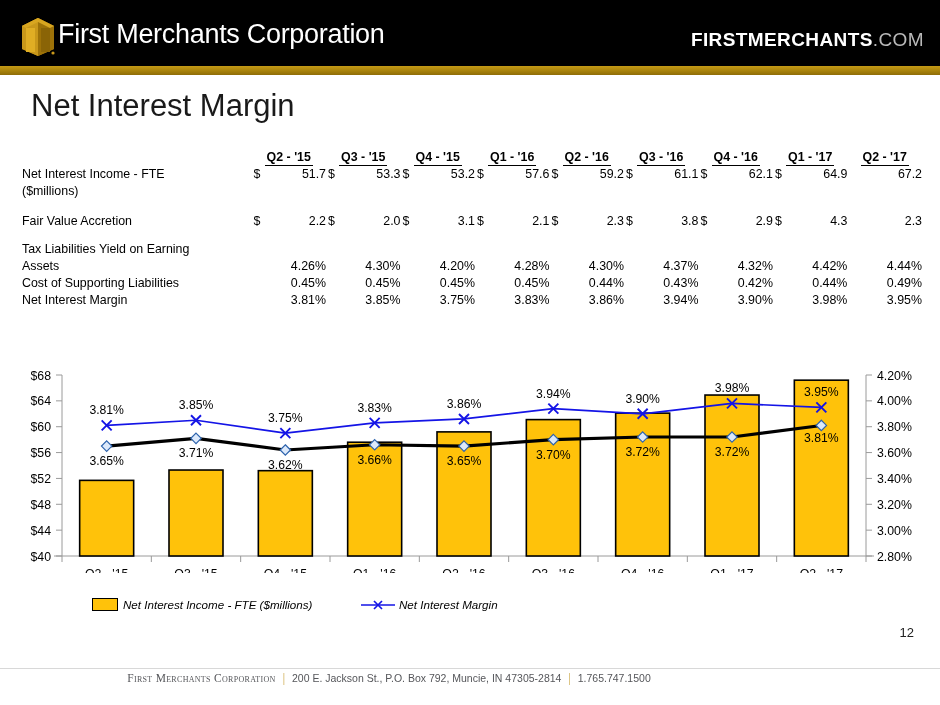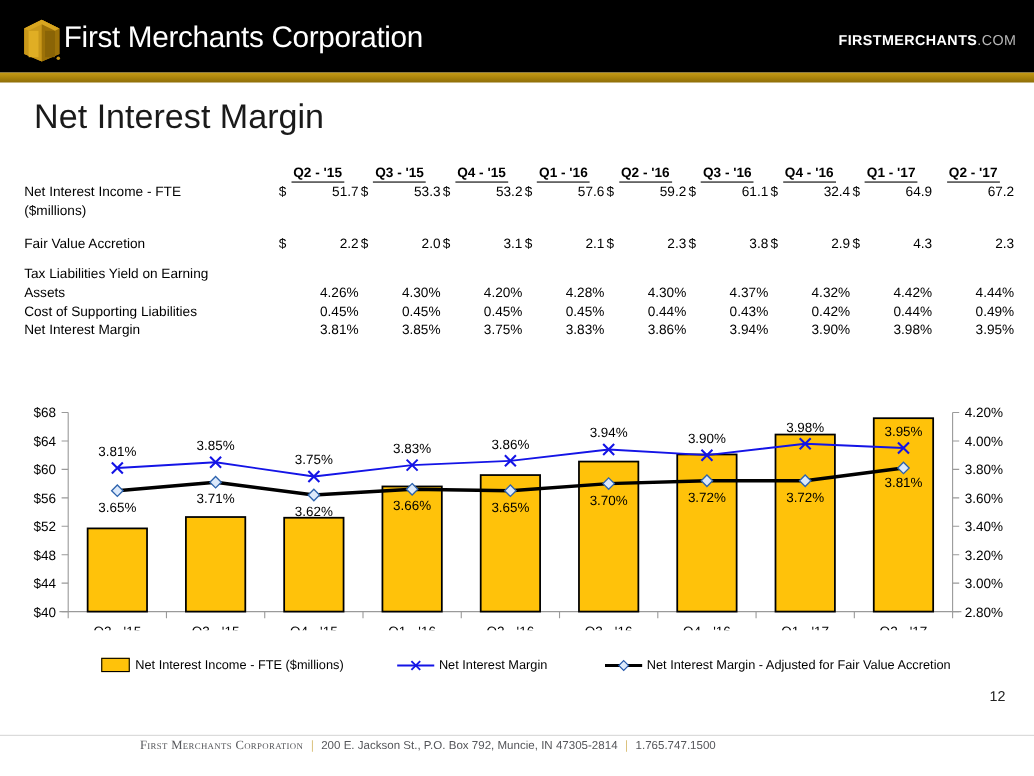--- a/index.html
+++ b/index.html
@@ -24,21 +24,21 @@
   }
   .logo-svg{display:block;}
   .brand{
     position:absolute;left:58px;top:19px;
     color:#ffffff;font-size:27px;letter-spacing:-0.3px;
     font-family:"Liberation Sans", sans-serif;
     white-space:nowrap;
   }
   .url{
     position:absolute;right:16px;top:29px;
-    font-size:13px;letter-spacing:0.4px;white-space:nowrap;
+    font-size:19px;letter-spacing:0.4px;white-space:nowrap;
   }
   .url .b{color:#ffffff;font-weight:bold;}
   .url .d{color:#b9b9b9;font-weight:normal;}
 
   
   .title{
     position:absolute;left:31px;top:88px;
     font-size:31px;color:#1a1a1a;font-weight:normal;
     white-space:nowrap;
   }
@@ -67,21 +67,21 @@
   .chart{
     position:absolute;left:0px;top:363px;width:940px;height:210px;
   }
   .chart svg{display:block;}
 
   
   .legend{
     position:absolute;left:0;top:598px;width:940px;height:22px;
     font-size:11.6px;color:#000;
   }
-  .lg{position:absolute;display:flex;align-items:center;white-space:nowrap;}
+  .lg{position:absolute;display:flex;align-items:center;white-space:nowrap;font-style:italic;}
   .lg-swatch{
     width:24px;height:11px;background:#FFC20A;border:1.3px solid #000;
     margin-right:5px;flex:none;
   }
   .lg-line{width:34px;height:12px;margin-right:4px;flex:none;}
 
   
   .pageno{
     position:absolute;right:26px;top:625px;font-size:13px;color:#222;
   }
@@ -144,21 +144,21 @@
       <td class="col-label">
         <div>Net Interest Income - FTE</div>
         <div>($millions)</div>
       </td>
       <td class="cell"><span class="dol">$</span><span>51.7</span></td>
       <td class="cell"><span class="dol">$</span><span>53.3</span></td>
       <td class="cell"><span class="dol">$</span><span>53.2</span></td>
       <td class="cell"><span class="dol">$</span><span>57.6</span></td>
       <td class="cell"><span class="dol">$</span><span>59.2</span></td>
       <td class="cell"><span class="dol">$</span><span>61.1</span></td>
-      <td class="cell"><span class="dol">$</span><span>32.4</span></td>
+      <td class="cell"><span class="dol">$</span><span>62.1</span></td>
       <td class="cell"><span class="dol">$</span><span>64.9</span></td>
       <td class="cell"><span>67.2</span></td>
     </tr>
     <tr class="rowspace">
         <td colspan="10"></td>
       </tr>
 
     <tr>
       <td class="col-label">
         <div>Fair Value Accretion</div>
@@ -338,29 +338,20 @@
   </div>
   <div class="lg" style="left:361px;top:0;">
     <span class="lg-line">
       <svg width="34" height="12" viewBox="0 0 34 12">
         <line x1="0" y1="6" x2="34" y2="6" stroke="#1414E6" stroke-width="1.6"></line>
         <path d="M13,2 L21,10 M21,2 L13,10" stroke="#1414E6" stroke-width="1.7" fill="none"></path>
       </svg>
     </span>
     <span>Net Interest Margin</span>
   </div>
-  <div class="lg" style="left:550px;top:0;">
-    <span class="lg-line">
-      <svg width="34" height="12" viewBox="0 0 34 12">
-        <line x1="0" y1="6" x2="34" y2="6" stroke="#000000" stroke-width="2.6"></line>
-        <polygon points="17,1.5 21.5,6 17,10.5 12.5,6" fill="#DCE9FB" stroke="#2255aa" stroke-width="1"></polygon>
-      </svg>
-    </span>
-    <span>Net Interest Margin - Adjusted for Fair Value Accretion</span>
-  </div>
 </div>
 
 <div class="pageno">12</div>
 
 <div class="ftr-rule"></div>
 <div class="ftr">
   <span class="corp">First Merchants Corporation</span><span class="sep">|</span><span class="addr">200 E. Jackson St., P.O. Box 792, Muncie, IN 47305-2814</span><span class="sep">|</span><span class="addr">1.765.747.1500</span>
 </div>
 
 </body></html>

